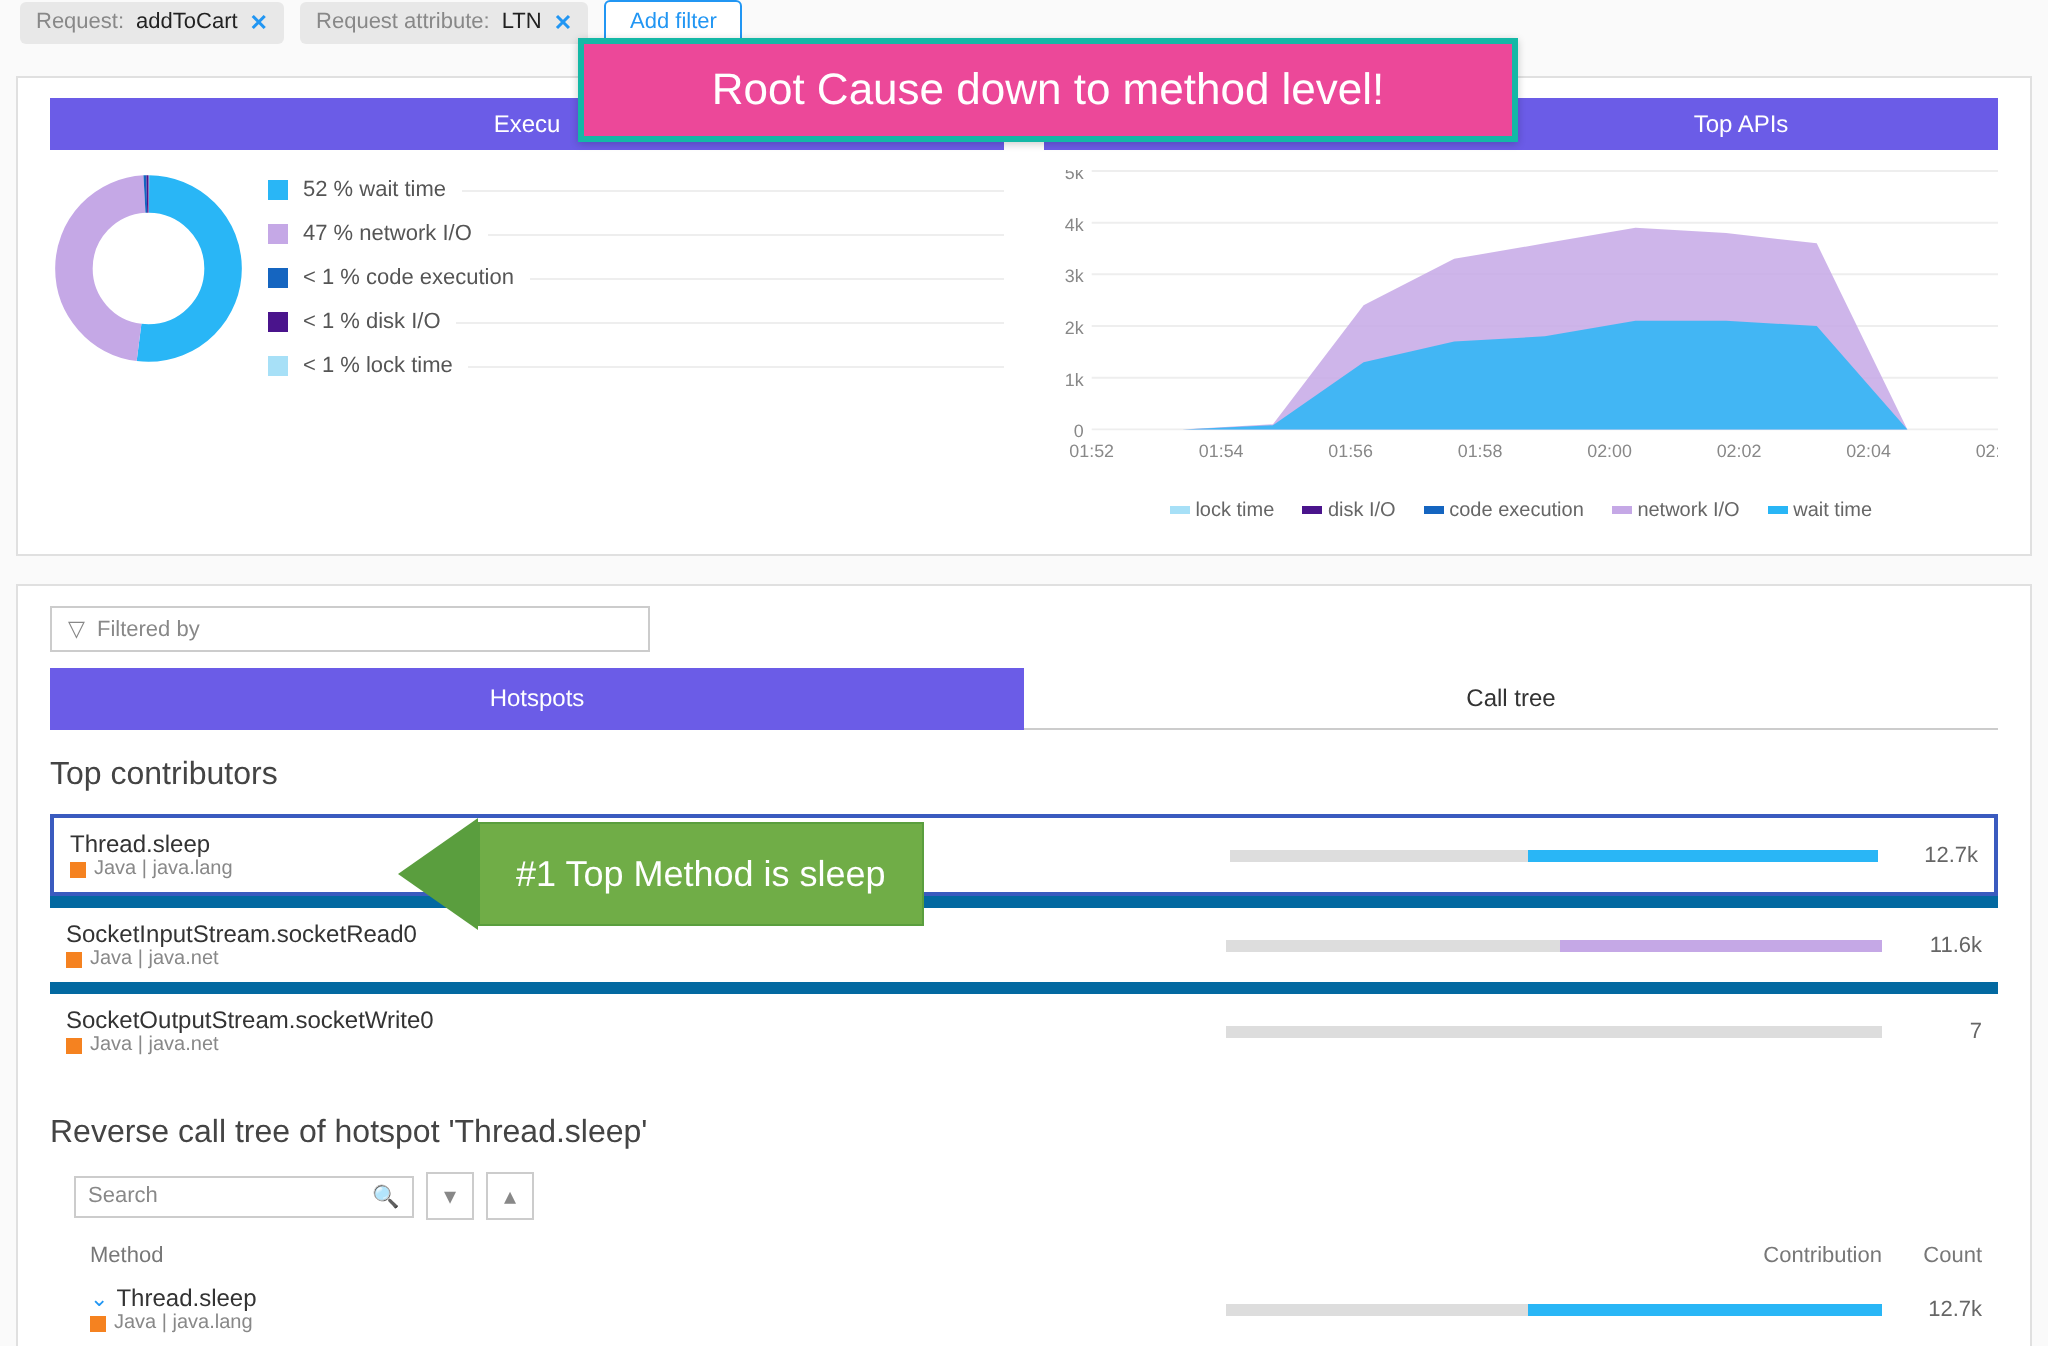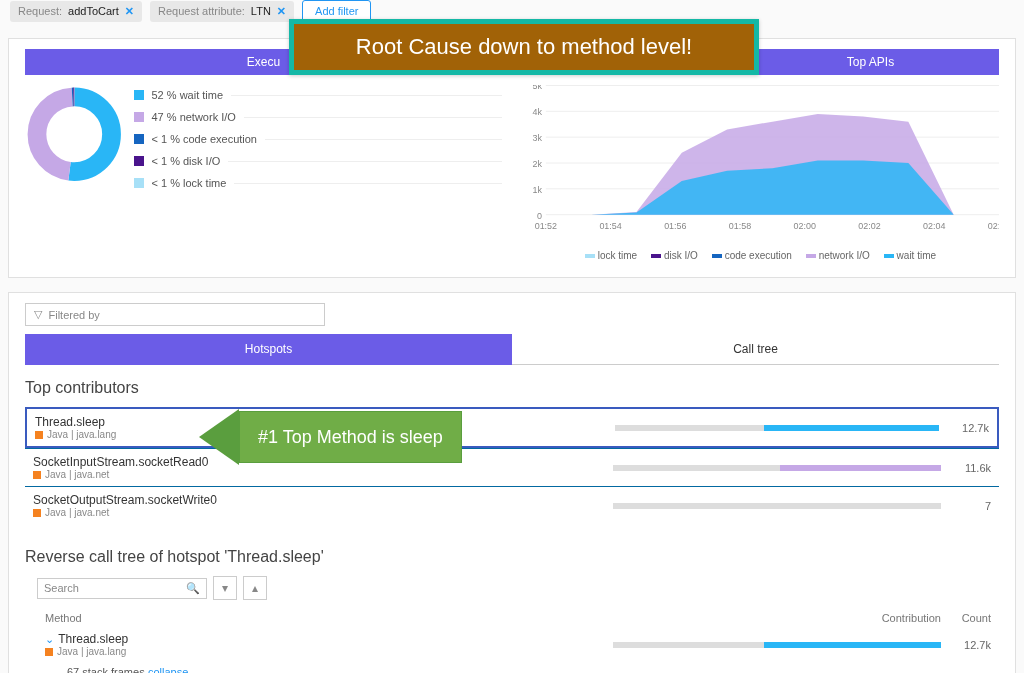--- a/index.html
+++ b/index.html
@@ -25,31 +25,31 @@
   .donut { width:110px; height:110px; }
   .legend { display:flex; flex-direction:column; gap:10px; padding-top:4px; }
   .legend-item { display:flex; align-items:center; gap:8px; font-size:11px; color:#555; }
   .legend-item .hr { flex:1; border-bottom:1px solid #eee; width:280px; }
   .sw { width:10px; height:10px; display:inline-block; }
 
   .area-chart { flex:1; }
   .area-chart svg { width:100%; height:160px; }
 
   
-  .callout-blue { position:absolute; left:280px; top:36px; width:470px; background:#a16207; color:#fff; border:5px solid #14b8a6; padding:10px 18px; font-size:22px; text-align:center; z-index:20; box-shadow:0 1px 4px rgba(0,0,0,0.2); }
+  .callout-blue { position:absolute; left:280px; top:36px; width:470px; background:#ec4899; color:#fff; border:3px solid #14b8a6; padding:10px 18px; font-size:22px; text-align:center; z-index:20; box-shadow:0 1px 4px rgba(0,0,0,0.2); }
 
   
   .filter-input { display:flex; align-items:center; gap:6px; border:1px solid #ccc; width:300px; padding:4px 8px; color:#888; font-size:11px; margin-bottom:8px; }
   .tabs { display:flex; }
   .tab { flex:1; text-align:center; padding:8px 0; font-size:12px; border-bottom:1px solid #ccc; cursor:pointer; }
   .tab.active { background:#6b5ce7; color:#fff; border-bottom:1px solid #6b5ce7; }
 
   .subtitle { font-size:16px; color:#444; margin:14px 0 10px 0; font-weight:400; }
 
-  .contrib-row { display:flex; align-items:center; padding:6px 8px; border-top:1px solid #0369a1; position:relative; }
+  .contrib-row { display:flex; align-items:center; padding:6px 8px; border-top:6px solid #0369a1; position:relative; }
   .contrib-row.boxed { border:2px solid #3a5bbf; }
   .contrib-left { flex: 0 0 580px; }
   .contrib-left .name { font-size:12px; color:#333; }
   .contrib-left .meta { font-size:10px; color:#888; display:flex; align-items:center; gap:4px; }
   .contrib-left .meta .tech { width:8px;height:8px;background:#f58220;display:inline-block; }
   .bar-wrap { flex:1; height:6px; background:#ddd; position:relative; margin-right:10px; }
   .bar-fill { position:absolute; height:6px; top:0; }
   .val { width:40px; text-align:right; font-size:11px; color:#666; }
 
   .search-row { display:flex; gap:6px; align-items:center; margin-bottom:8px; margin-left:12px; }

